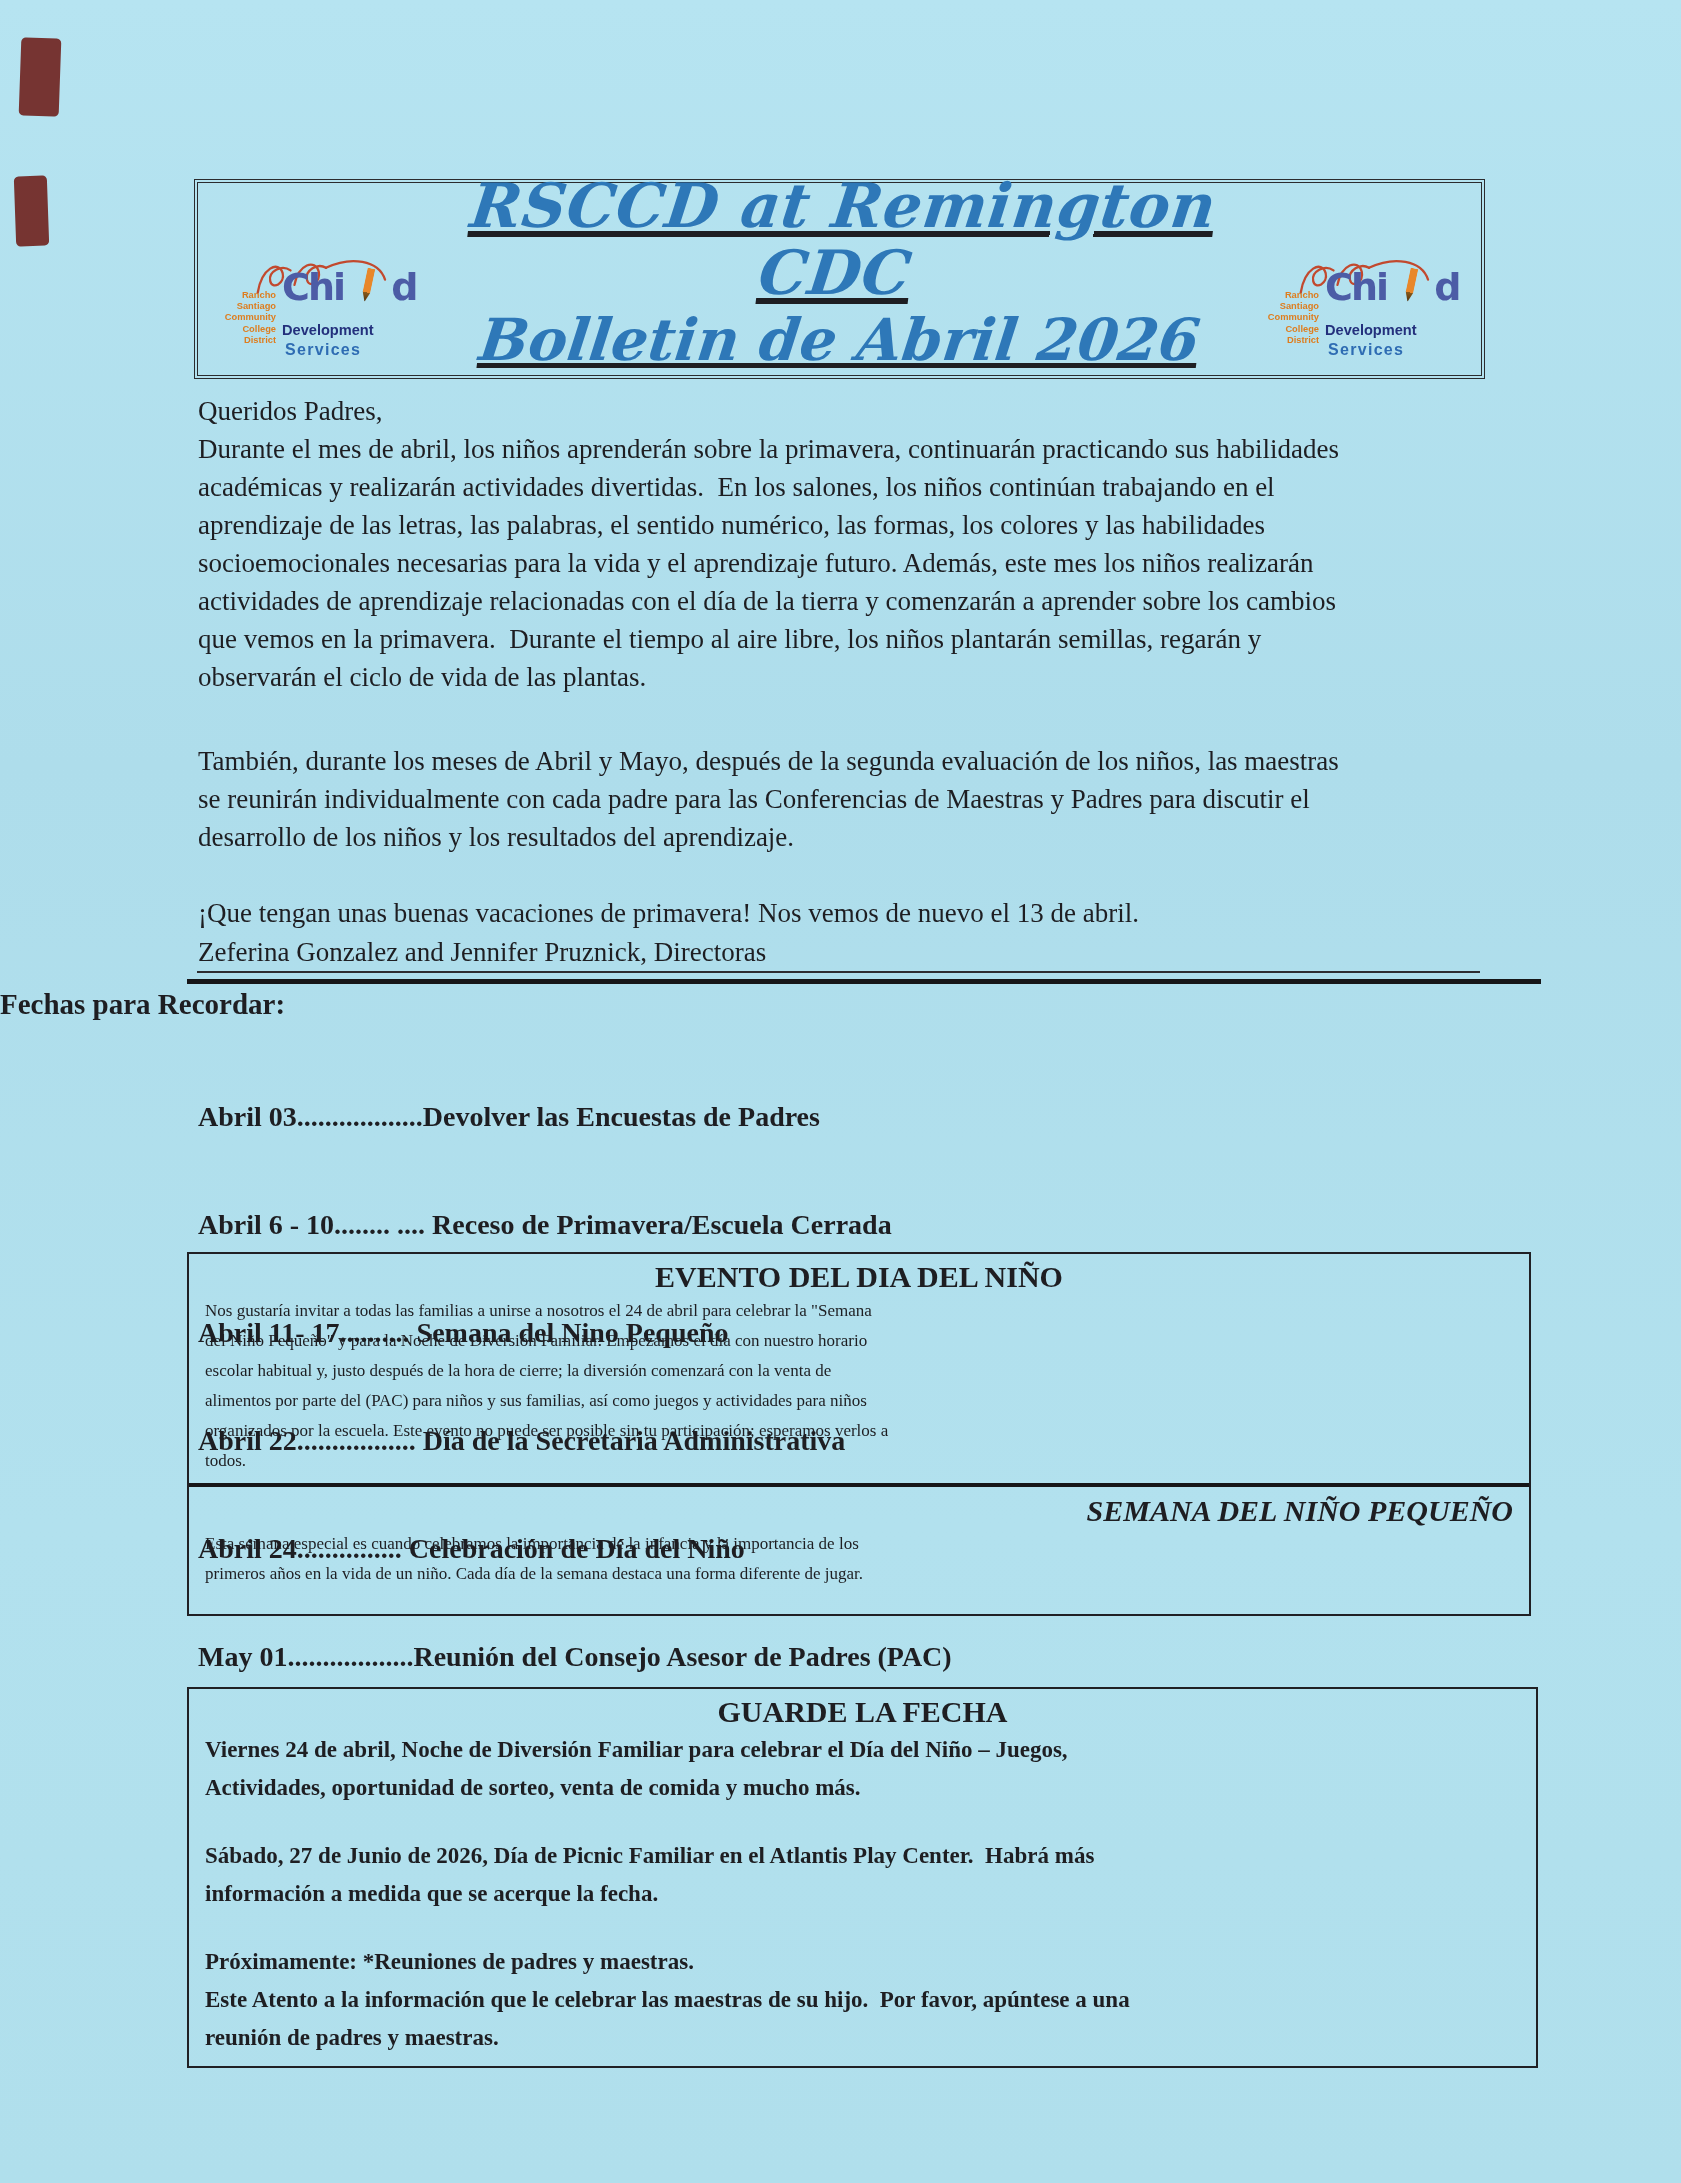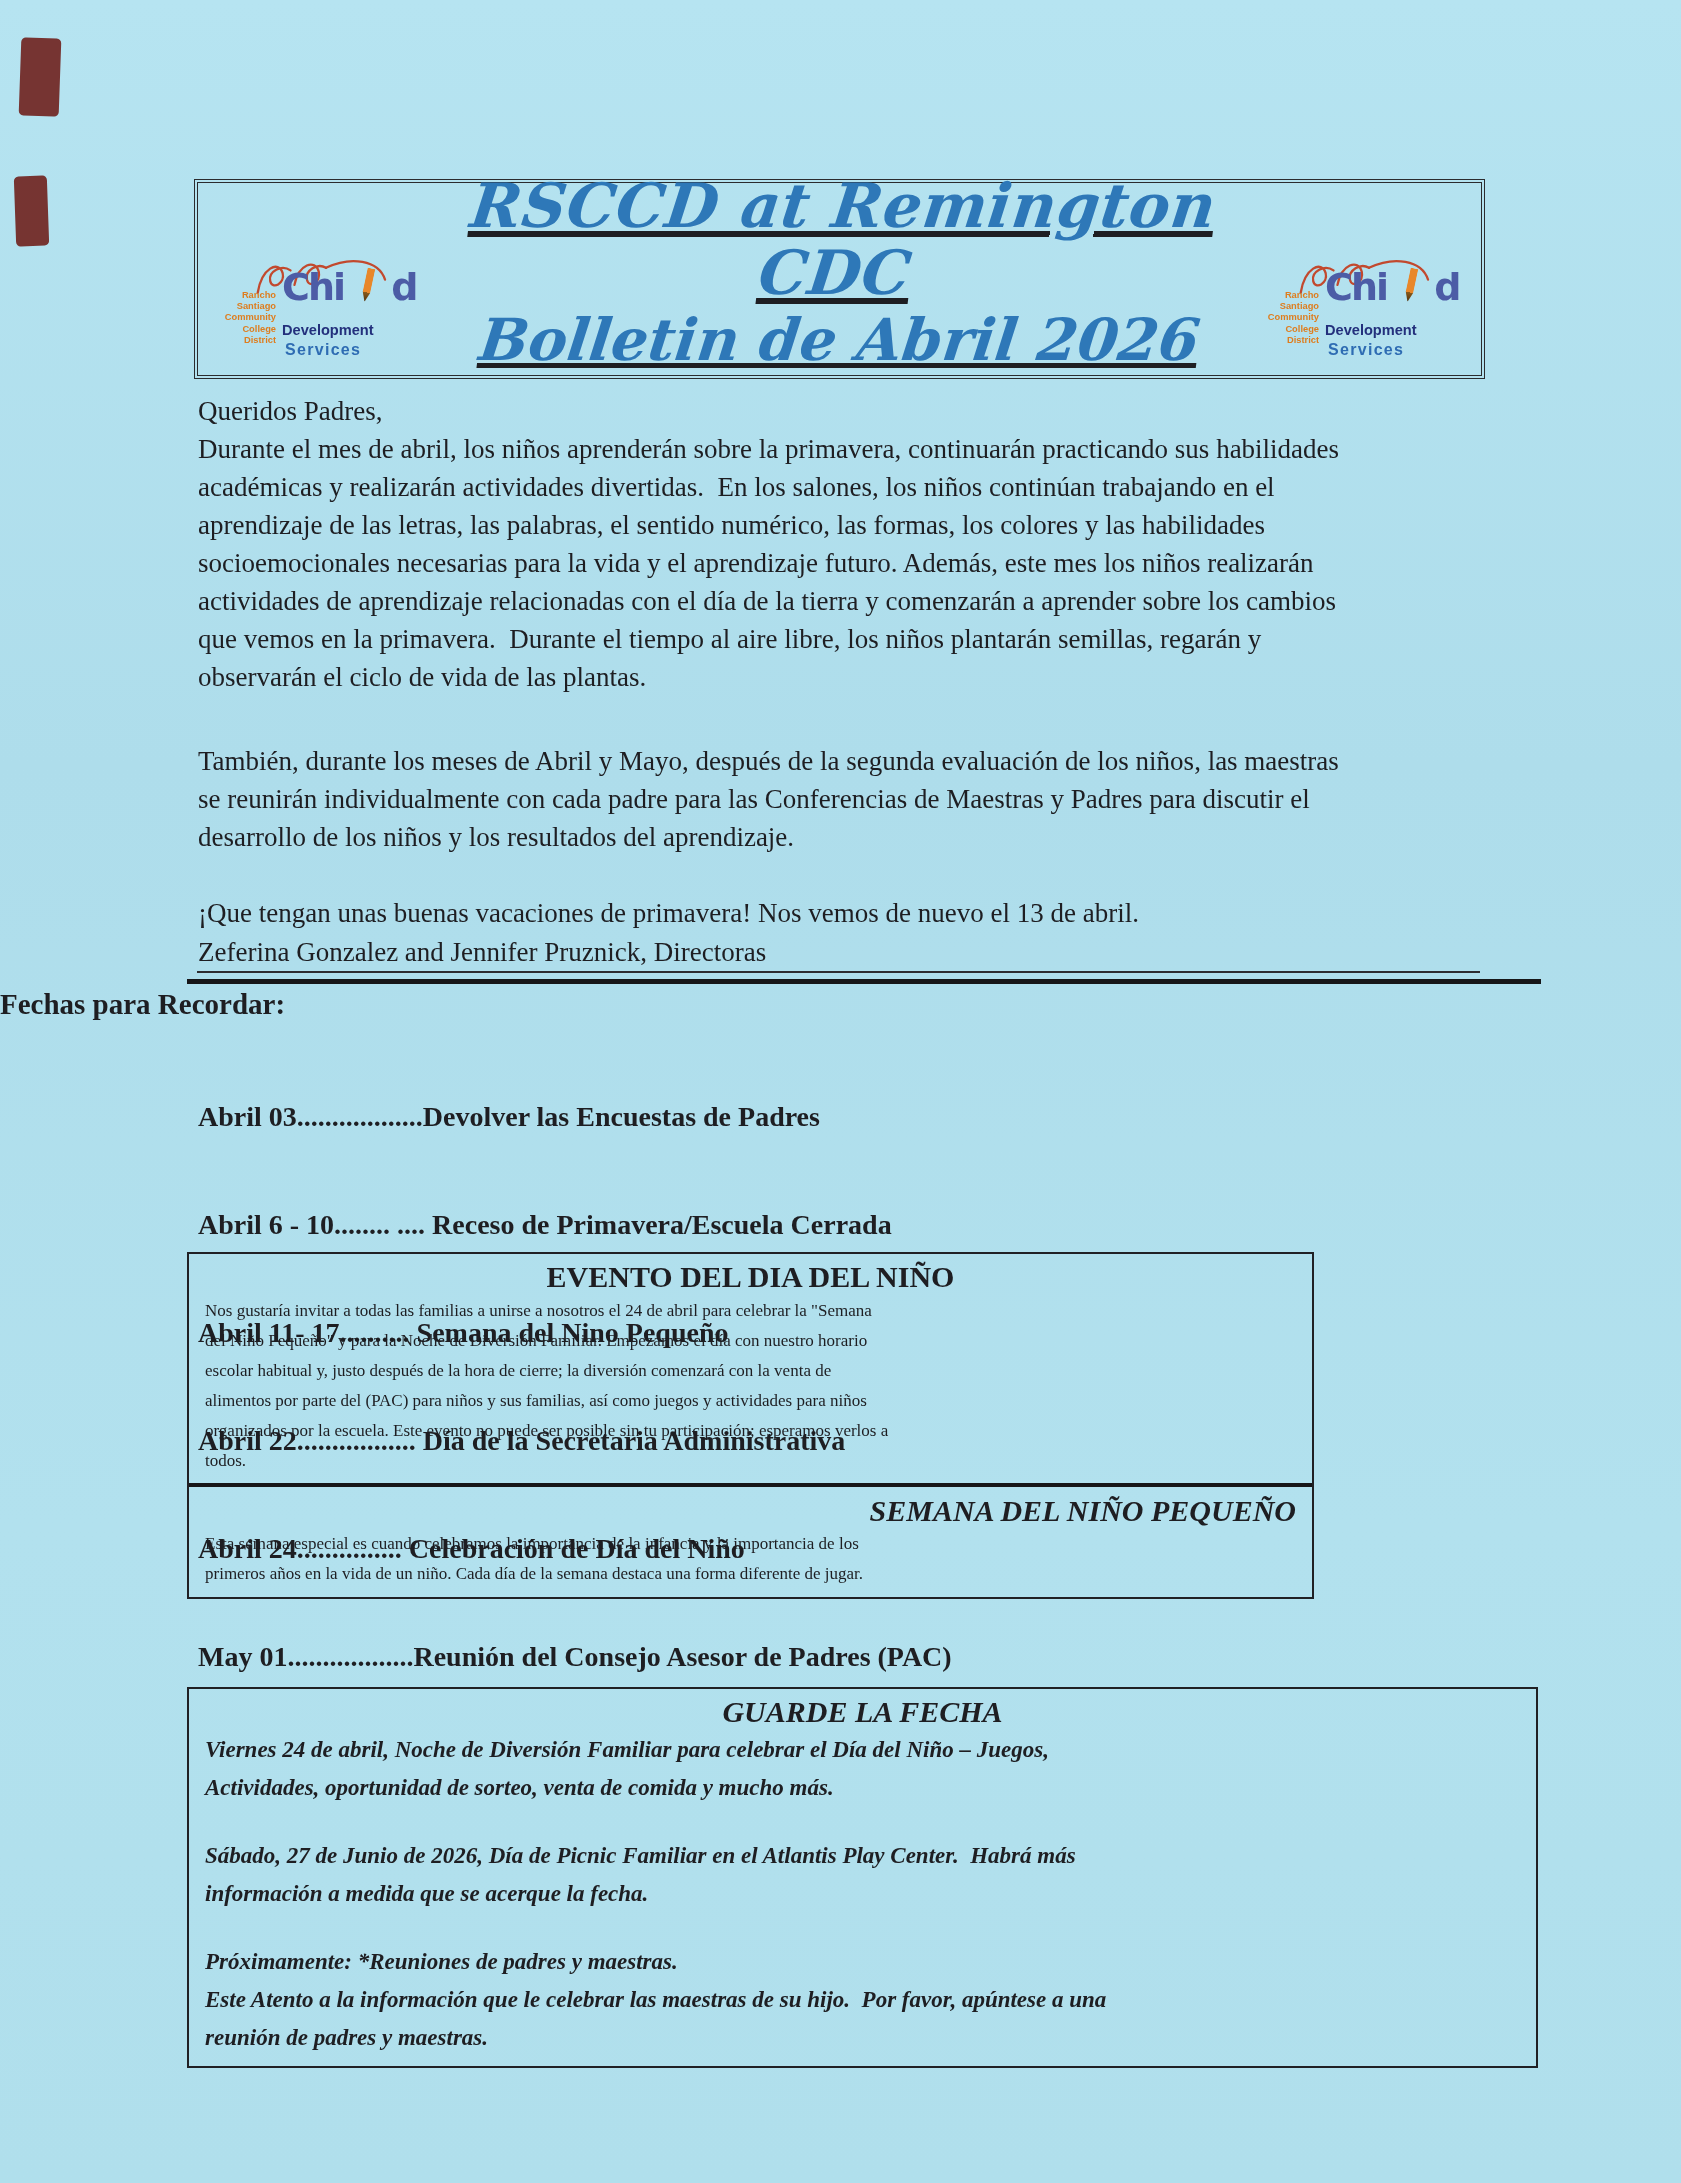--- a/index.html
+++ b/index.html
@@ -53,29 +53,29 @@
   .signature{top:933px;}
   .sig-underline{position:absolute;left:197px;top:971px;width:1283px;height:2px;background:#2c2c30;}
   .rule1{position:absolute;left:187px;top:979px;width:1354px;height:4.6px;background:#161618;}
 
   .dates-heading{position:absolute;left:0;top:987px;width:1681px;text-align:left;
     font-weight:bold;font-size:29px;line-height:34px;}
   .dates-list{position:absolute;left:198px;top:1027px;font-weight:bold;font-size:28px;
     line-height:36px;white-space:pre;}
 
   
-  .event-box{position:absolute;left:187px;top:1252px;width:1127px;box-sizing:border-box;
-    border:2.6px solid #202024;padding:4px 16px 8px;}
+  .event-box{position:absolute;left:187px;top:1252px;width:1344px;box-sizing:border-box;
+    border:2.6px solid #202024;padding:4px 16px 25px;}
   .event-title{text-align:center;font-weight:bold;font-size:30px;line-height:38px;}
   .box-text{font-size:17px;line-height:30px;white-space:pre;}
   .event-divider{height:4px;background:#161618;margin:6.6px -16px 5.3px;}
   .week-title{text-align:right;font-weight:bold;font-style:italic;font-size:30px;line-height:37px;}
 
   .save-box{position:absolute;left:187px;top:1687px;width:1351px;box-sizing:border-box;
-    border:2.6px solid #202024;padding:4px 16px 9.3px;font-style:italic;font-weight:bold;}
+    border:2.6px solid #202024;padding:4px 16px 9.3px;font-weight:bold;}
   .save-title{text-align:center;font-size:30px;line-height:38px;}
   .save-p{font-size:23px;line-height:38px;white-space:pre;}
   .save-gap{height:30px;}
 </style>
 </head>
 <body>
 
 <div class="page">
 
   <div class="mark mark1"></div>

